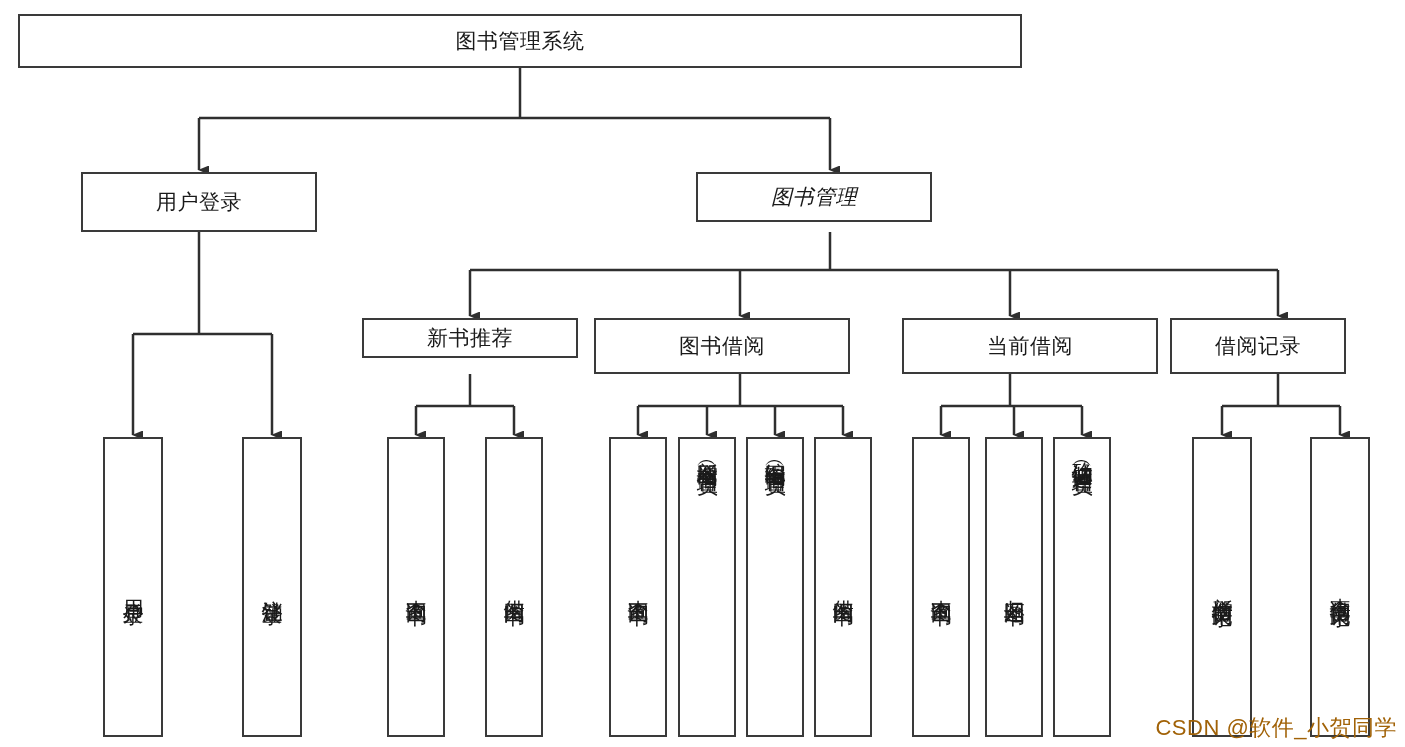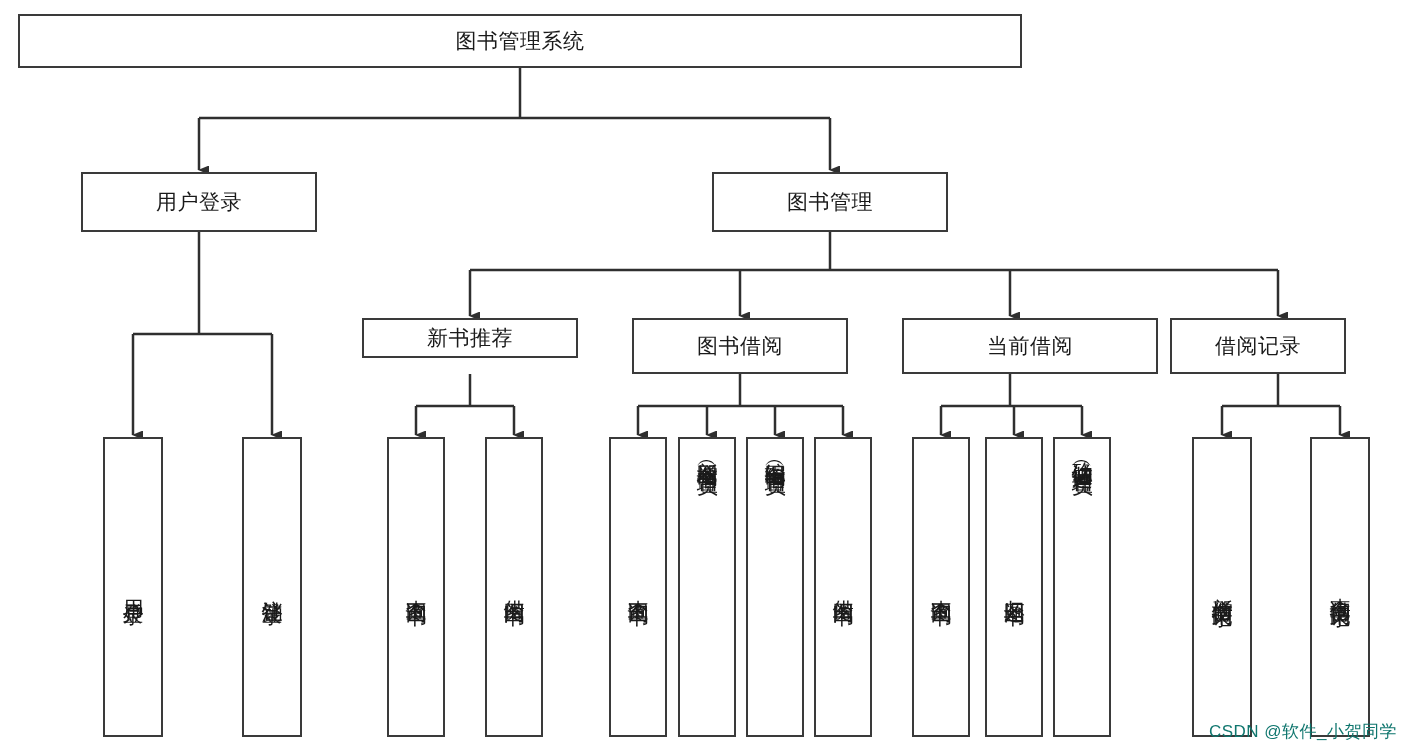--- a/index.html
+++ b/index.html
@@ -59,22 +59,22 @@
     max-height: 100%;
   }
   .node.vertical.centered {
     align-items: center;
     padding-top: 0;
   }
   #watermark {
     position: absolute;
     right: 8px;
     bottom: 4px;
-    font-size: 17px;
-    color: #0f766e;
+    font-size: 22px;
+    color: #a16207;
     letter-spacing: 0.5px;
     white-space: nowrap;
     z-index: 5;
     font-family: "Liberation Sans", "DejaVu Sans", sans-serif;
   }
 </style>
 </head>
 <body>
 
 <div id="canvas">
@@ -121,27 +121,27 @@
       </g>
   </svg>
 
   <div id="nodes">
       <div class="node" style="left: 18px; top: 14px; width: 1004px; height: 54px;">
         <span class="label">图书管理系统</span>
       </div>
       <div class="node" style="left: 81px; top: 172px; width: 236px; height: 60px;">
         <span class="label">用户登录</span>
       </div>
-      <div class="node" style="left: 712px; top: 172px; width: 236px; height: 60px;">
+      <div class="node" style="left: 696px; top: 172px; width: 236px; height: 50px; font-style: italic;">
         <span class="label">图书管理</span>
       </div>
       <div class="node" style="left: 362px; top: 318px; width: 216px; height: 40px;">
         <span class="label">新书推荐</span>
       </div>
-      <div class="node" style="left: 632px; top: 318px; width: 216px; height: 56px;">
+      <div class="node" style="left: 594px; top: 318px; width: 256px; height: 56px;">
         <span class="label">图书借阅</span>
       </div>
       <div class="node" style="left: 902px; top: 318px; width: 256px; height: 56px;">
         <span class="label">当前借阅</span>
       </div>
       <div class="node" style="left: 1170px; top: 318px; width: 176px; height: 56px;">
         <span class="label">借阅记录</span>
       </div>
       <div class="node vertical centered" style="left: 103px; top: 437px; width: 60px; height: 300px;">
         <span class="label">用户登录</span>

